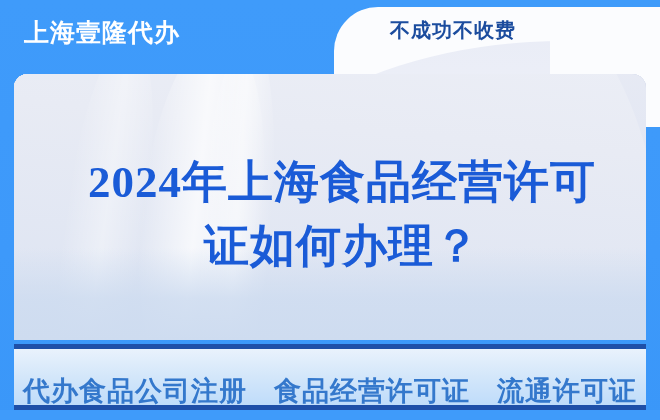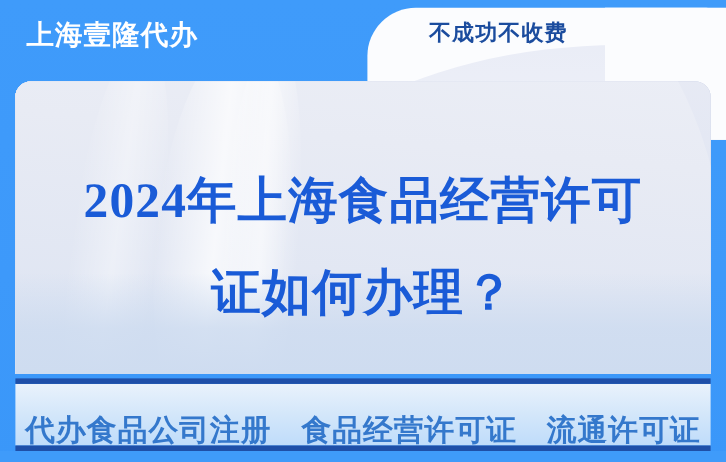--- a/index.html
+++ b/index.html
@@ -200,39 +200,38 @@
     font-weight: 600;
     color: #1B4C9E;
     letter-spacing: 1px;
     line-height: 1;
     white-space: nowrap;
   }
 
   
   .headline {
     position: absolute;
-    left: 14px;
+    left: 26px;
     top: 148px;
     width: 632px;
     text-align: center;
     color: #1A5BD7;
     font-size: 45px;
     font-weight: 700;
     letter-spacing: 1px;
     line-height: 1.52;
     font-family: "Liberation Serif", "DejaVu Serif", serif;
   }
   .headline .line {
     display: block;
     white-space: nowrap;
   }
   .headline .line2 {
-    font-family: Liberation Serif, serif;
+    font-family: Liberation Mono, monospace;
     font-weight: 700;
-    margin-top: 16px;
   }
 
   
   .keybar {
     position: absolute;
     left: 14px;
     top: 344px;
     width: 632px;
     height: 66px;
     background: linear-gradient(180deg, #E9F2FC 0%, #D4E7FA 48%, #BFDCFA 100%);

